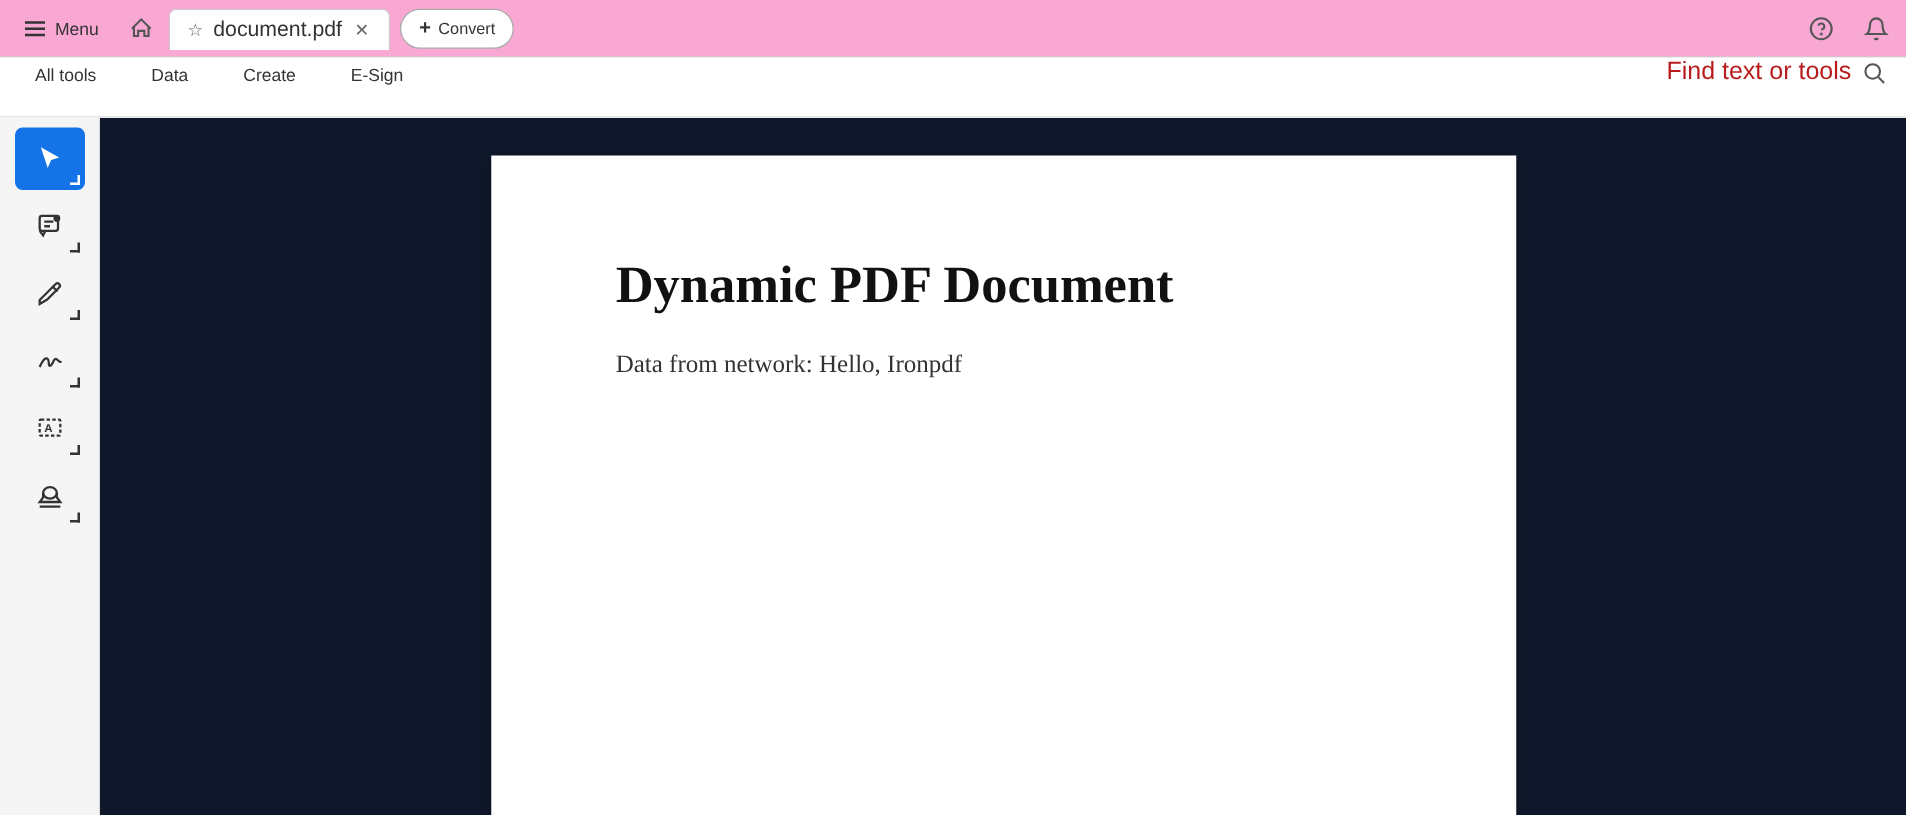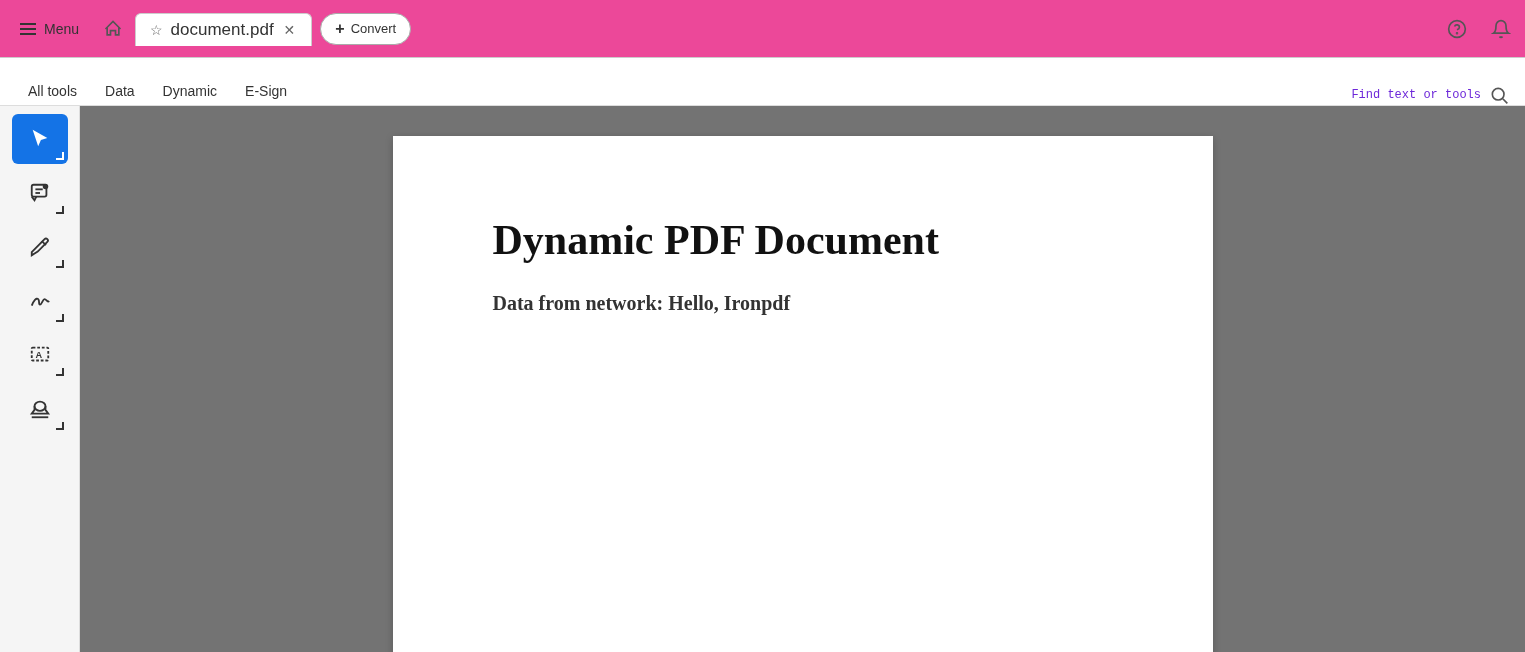--- a/index.html
+++ b/index.html
@@ -2,22 +2,22 @@
 <html><head>
   <meta charset="utf-8">
   <style>
     * { margin: 0; padding: 0; box-sizing: border-box; }
     body { font-family: -apple-system, BlinkMacSystemFont, 'Segoe UI', Arial, sans-serif; background: #f0f0f0; width: 1525px; height: 652px; overflow: hidden; }
 
     
     .title-bar {
       display: flex;
       align-items: center;
-      background: #ec4899;
-      height: 58px;
+      background: #f9a8d4;
+      height: 46px;
       border-bottom: 1px solid #ccc;
       padding: 0 8px;
       gap: 4px;
     }
     .menu-btn {
       display: flex;
       align-items: center;
       gap: 8px;
       padding: 6px 12px;
       border: none;
@@ -49,35 +49,35 @@
     }
     .title-bar-right { margin-left: auto; display: flex; align-items: center; gap: 12px; }
     .help-btn, .notif-btn {
       width: 32px; height: 32px; border: none; background: transparent; cursor: pointer;
       border-radius: 50%; display: flex; align-items: center; justify-content: center; font-size: 18px; color: #555;
     }
 
     
     .toolbar {
       display: flex;
-      align-items: flex-end;
+      align-items: flex-start;
       background: white;
       height: 48px;
       border-bottom: 1px solid #ddd;
       padding: 0 16px;
-      gap: 4px;
+      gap: 20px;
     }
     .toolbar-nav-btn {
       padding: 6px 12px; border: none; background: transparent; cursor: pointer;
       font-size: 14px; color: #333; border-radius: 4px; font-weight: 500;
     }
     .toolbar-right { margin-left: auto; display: flex; align-items: center; gap: 8px; }
     .search-area {
       display: flex; align-items: center; gap: 8px;
-      color: #6d28d9; font-size: 12px; cursor: pointer; font-family: Liberation Mono, monospace;
+      color: #b91c1c; font-size: 20px; cursor: pointer;
     }
 
     
     .main-area {
       display: flex;
       height: calc(652px - 46px - 48px);
     }
 
     
     .tools-sidebar {
@@ -101,21 +101,21 @@
     .tool-corner {
       position: absolute; bottom: 4px; right: 4px;
       width: 8px; height: 8px;
       border-right: 2px solid currentColor;
       border-bottom: 2px solid currentColor;
     }
 
     
     .doc-area {
       flex: 1;
-      background: #737373;
+      background: #0f172a;
       display: flex;
       align-items: flex-start;
       justify-content: center;
       padding: 30px;
       overflow: auto;
     }
     .pdf-page {
       background: white;
       width: 820px;
       min-height: 540px;
@@ -126,21 +126,20 @@
       font-family: Georgia, 'Times New Roman', serif;
       font-size: 42px;
       font-weight: bold;
       color: #111;
       margin-bottom: 28px;
     }
     .pdf-body {
       font-family: Georgia, 'Times New Roman', serif;
       font-size: 20px;
       color: #333;
-      font-weight: bold;
     }
   </style>
 </head>
 <body>
 
 <div class="title-bar">
   <button class="menu-btn">
     <span class="hamburger-icon">
       <span></span>
         <span></span>
@@ -181,21 +180,21 @@
 </div>
 
 <div class="toolbar">
   <button class="toolbar-nav-btn">
     <span>All tools</span>
   </button>
   <button class="toolbar-nav-btn">
     <span>Data</span>
   </button>
   <button class="toolbar-nav-btn">
-    <span>Dynamic</span>
+    <span>Create</span>
   </button>
   <button class="toolbar-nav-btn">
     <span>E-Sign</span>
   </button>
   <div class="toolbar-right">
     <div class="search-area">
       <span>Find text or tools</span>
       <svg viewBox="0 0 24 24" width="20" height="20" fill="none" stroke="#555" stroke-width="2">
         <circle cx="11" cy="11" r="7"></circle>
         <line x1="16.5" y1="16.5" x2="22" y2="22"></line>

